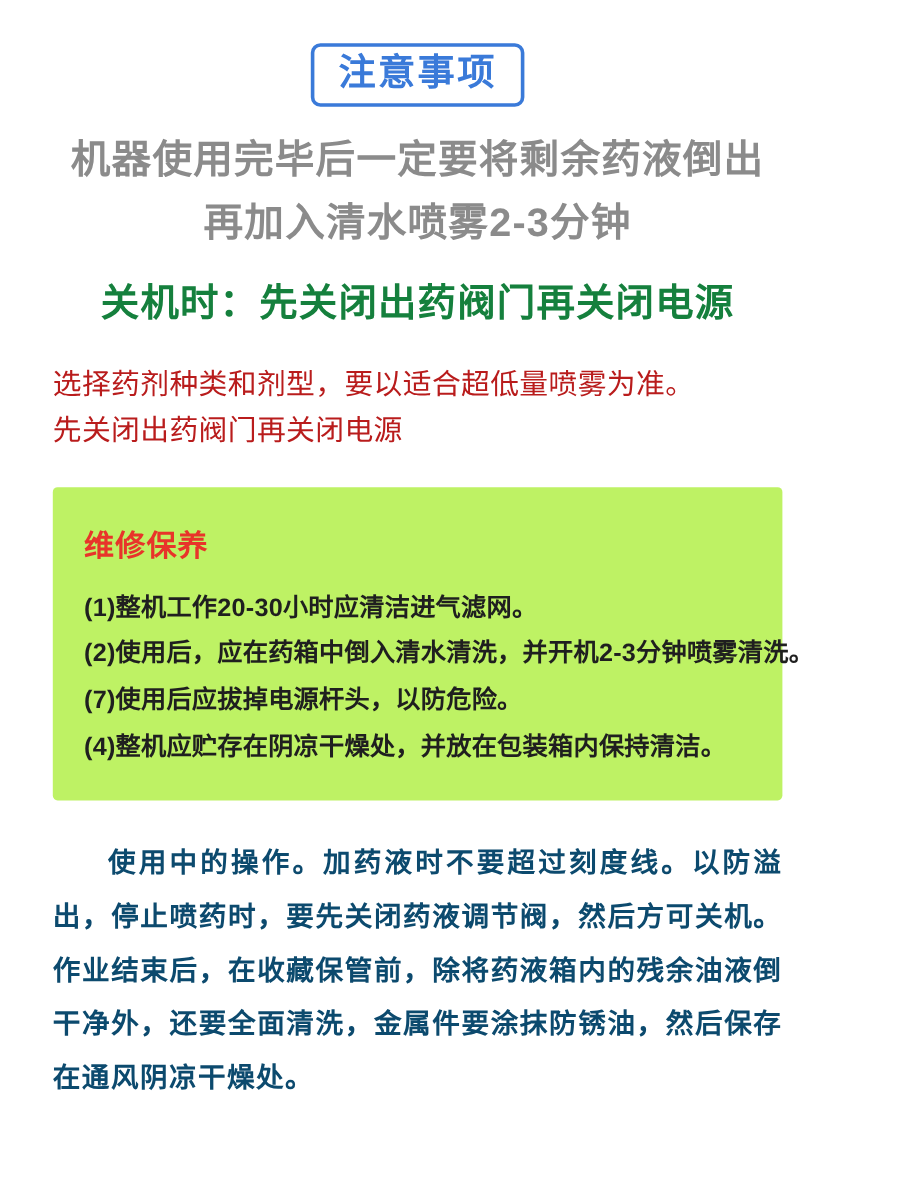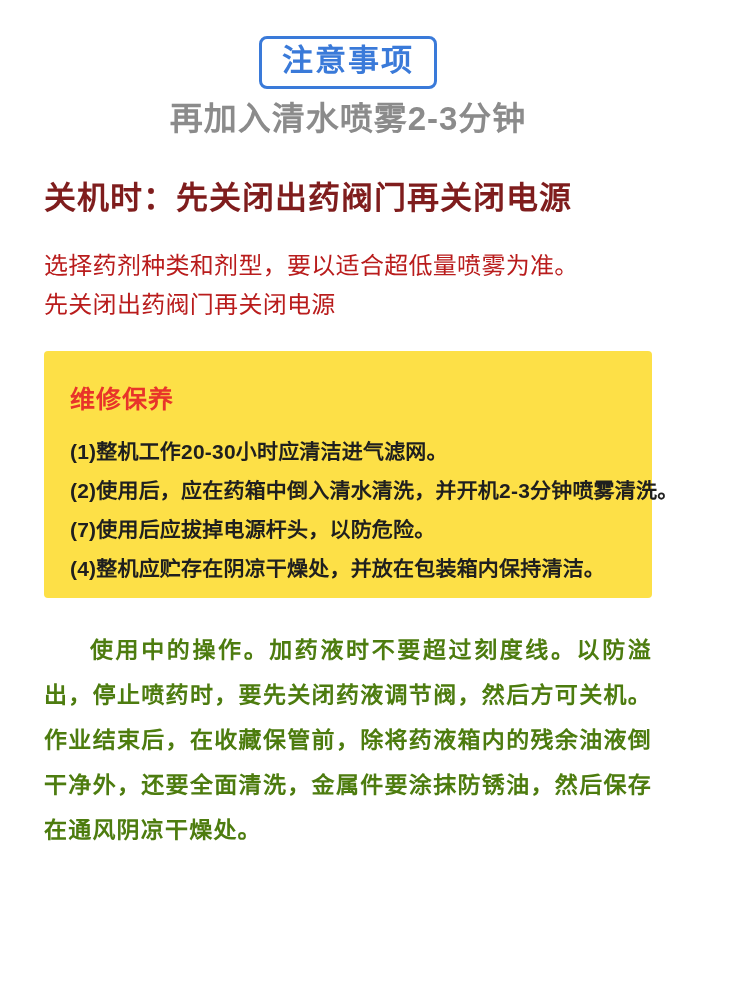--- a/index.html
+++ b/index.html
@@ -46,83 +46,85 @@
     font-size: 33px;
     font-weight: bold;
     letter-spacing: 1px;
     line-height: 1.35;
   }
   .headline.l1 { margin-top: 22px; }
   .headline.l2 { margin-top: 8px; }
 
   
   .darkline {
-    color: #7f1d1d;
+    text-align: center;
+    color: #15803d;
     font-size: 32px;
     font-weight: bold;
     letter-spacing: 1px;
-    margin-top: 36px;
+    margin-top: 24px;
     line-height: 1.3;
   }
 
   
   .para-block {
     margin-top: 28px;
     color: #b91c1c;
     font-size: 24px;
     line-height: 1.62;
     letter-spacing: 0.3px;
   }
   .para-block div { white-space: nowrap; }
 
   
   .panel {
     margin-top: 26px;
-    background: #fde047;
+    background: #bef264;
     border-radius: 4px;
-    padding: 28px 26px 10px 26px;
+    padding: 28px 26px 24px 26px;
   }
   .panel-title {
     color: #e8342a;
     font-size: 25px;
     font-weight: bold;
     letter-spacing: 1px;
     margin-bottom: 18px;
   }
   .panel-item {
     color: #1f1f1f;
     font-size: 21px;
     font-weight: bold;
     line-height: 1.85;
     letter-spacing: 0.2px;
     white-space: nowrap;
   }
 
   
   .closing {
     margin-top: 30px;
-    color: #4d7c0f;
+    color: #0c4a6e;
     font-size: 23px;
     font-weight: bold;
     line-height: 1.95;
     letter-spacing: 1.2px;
     text-align: justify;
     text-align-last: left;
     text-indent: 2em;
   }
 </style>
 </head>
 <body>
 
 <div class="page">
 
   <div class="title-wrap">
     <div class="title-badge">注意事项</div>
   </div>
 
+  <div class="headline l1">机器使用完毕后一定要将剩余药液倒出</div>
   <div class="headline l2">再加入清水喷雾2-3分钟</div>
 
   <div class="darkline">关机时：先关闭出药阀门再关闭电源</div>
 
   <div class="para-block">
     <div>选择药剂种类和剂型，要以适合超低量喷雾为准。</div>
     <div>先关闭出药阀门再关闭电源</div>
   </div>
 
   <div class="panel">

